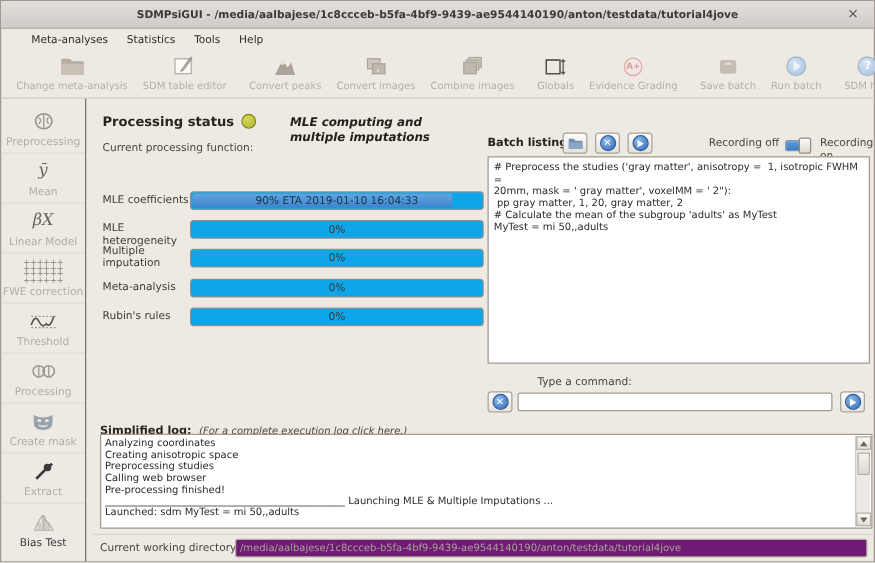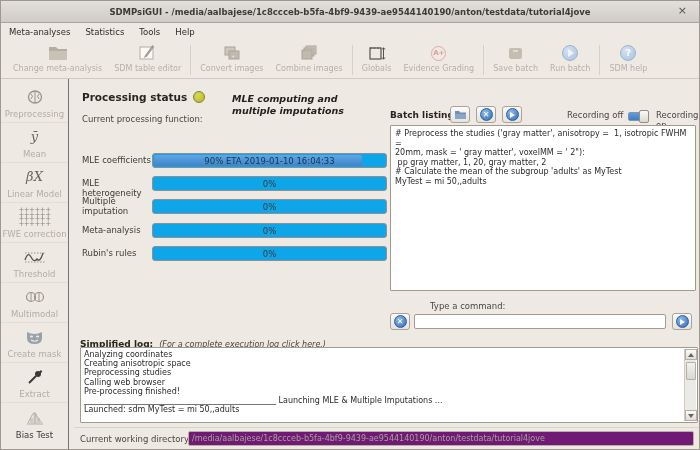--- a/index.html
+++ b/index.html
@@ -8,21 +8,21 @@
   .window { position:relative; width:700px; height:450px; border:1px solid #9f9891; background:#eeeae3; }
 
   
   .titlebar { position:absolute; left:0; top:0; width:100%; height:22px;
     background:linear-gradient(#e3dfdb,#cfcbc6); border-bottom:1px solid #aaa49c;
     display:flex; align-items:center; justify-content:center; }
   .titlebar .title { font-size:8.5px; font-weight:bold; color:#3c3a36; }
   .titlebar .close { position:absolute; right:12px; top:4px; font-size:11px; color:#55524c; cursor:default; line-height:12px; }
 
   
-  .menubar { position:absolute; left:0; top:23px; width:100%; height:16px; display:flex; align-items:center; padding-left:8px; }
+  .menubar { position:absolute; left:0; top:23px; width:100%; height:16px; display:flex; align-items:center; padding-left:24px; }
   .menubar .mitem { font-size:8.5px; color:#2e2c29; padding:2px 7px 2px 0; margin-right:8px; }
 
   
   .toolbar { position:absolute; left:0; top:39px; width:100%; height:39px;
     border-bottom:1px solid #cfc9c1; display:flex; align-items:stretch; padding:2px 4px 0 6px; }
   .titem { display:flex; flex-direction:column; align-items:center; justify-content:flex-start; padding:1px 6px; }
   .ticon { height:20px; display:flex; align-items:center; justify-content:center; margin-bottom:1px; }
   .tlabel { font-size:8px; color:#b6afa5; white-space:nowrap; }
   .tsep { width:1px; background:#d5d0c8; margin:3px 3px; }
   .circ { width:16px; height:16px; border-radius:50%; display:flex; align-items:center; justify-content:center; }
@@ -124,20 +124,29 @@
         <svg width="18" height="16" viewBox="0 0 18 16">
             <rect x="1" y="2" width="13" height="12" fill="#fbfaf7" stroke="#b3ada2"></rect>
             <path d="M16 1 L8 12 l-1 2 2-1 8-11z" transform="scale(0.85)" fill="none" stroke="#9a948a" stroke-width="1.2"></path>
           </svg>
       </div>
       <div class="tlabel">SDM table editor</div>
     </div>
     <div class="tsep"></div>
     <div class="titem">
       <div class="ticon">
+        <svg width="20" height="16" viewBox="0 0 20 16">
+            <path d="M2 15 L8 3 l4 6 3-4 3 10z" fill="#aaa49a"></path>
+            <path d="M8 3 l2 3 -2 1 -2-1z" fill="#e8e4de"></path>
+          </svg>
+      </div>
+      <div class="tlabel">Convert peaks</div>
+    </div>
+    <div class="titem">
+      <div class="ticon">
         <svg width="18" height="16" viewBox="0 0 18 16">
             <rect x="2" y="2" width="10" height="8" fill="#cdc7bd" stroke="#aaa49a"></rect>
             <rect x="6" y="6" width="10" height="8" fill="#bfb9ae" stroke="#aaa49a"></rect>
             <path d="M11 10 l0 3 -2-1.5z" fill="#e8e4de"></path>
           </svg>
       </div>
       <div class="tlabel">Convert images</div>
     </div>
     <div class="titem">
       <div class="ticon">
@@ -233,21 +242,21 @@
       <div class="slabel">Threshold</div>
     </div>
     <div class="sitem">
       <div class="sicon">
         <svg width="20" height="15" viewBox="0 0 20 15">
             <circle cx="6" cy="7" r="4.5" fill="none" stroke="#9a948a" stroke-width="1.2"></circle>
             <circle cx="14" cy="7" r="4.5" fill="none" stroke="#9a948a" stroke-width="1.2"></circle>
             <path d="M6 3 v8 M14 3 v8" stroke="#9a948a"></path>
           </svg>
       </div>
-      <div class="slabel">Multimodal</div>
+      <div class="slabel">Processing</div>
     </div>
     <div class="sitem">
       <div class="sicon">
         <svg width="19" height="15" viewBox="0 0 19 15">
             <path d="M2 2 q7.5 4 15 0 v6 q0 6 -7.5 6 T2 8z" fill="#99a2ab"></path>
             <ellipse cx="6.5" cy="6.5" rx="1.6" ry="1.1" fill="#eeeae3"></ellipse>
             <ellipse cx="12.5" cy="6.5" rx="1.6" ry="1.1" fill="#eeeae3"></ellipse>
             <path d="M6 10 q3.5 2.5 7 0" fill="none" stroke="#eeeae3" stroke-width="1.2"></path>
           </svg>
       </div>

